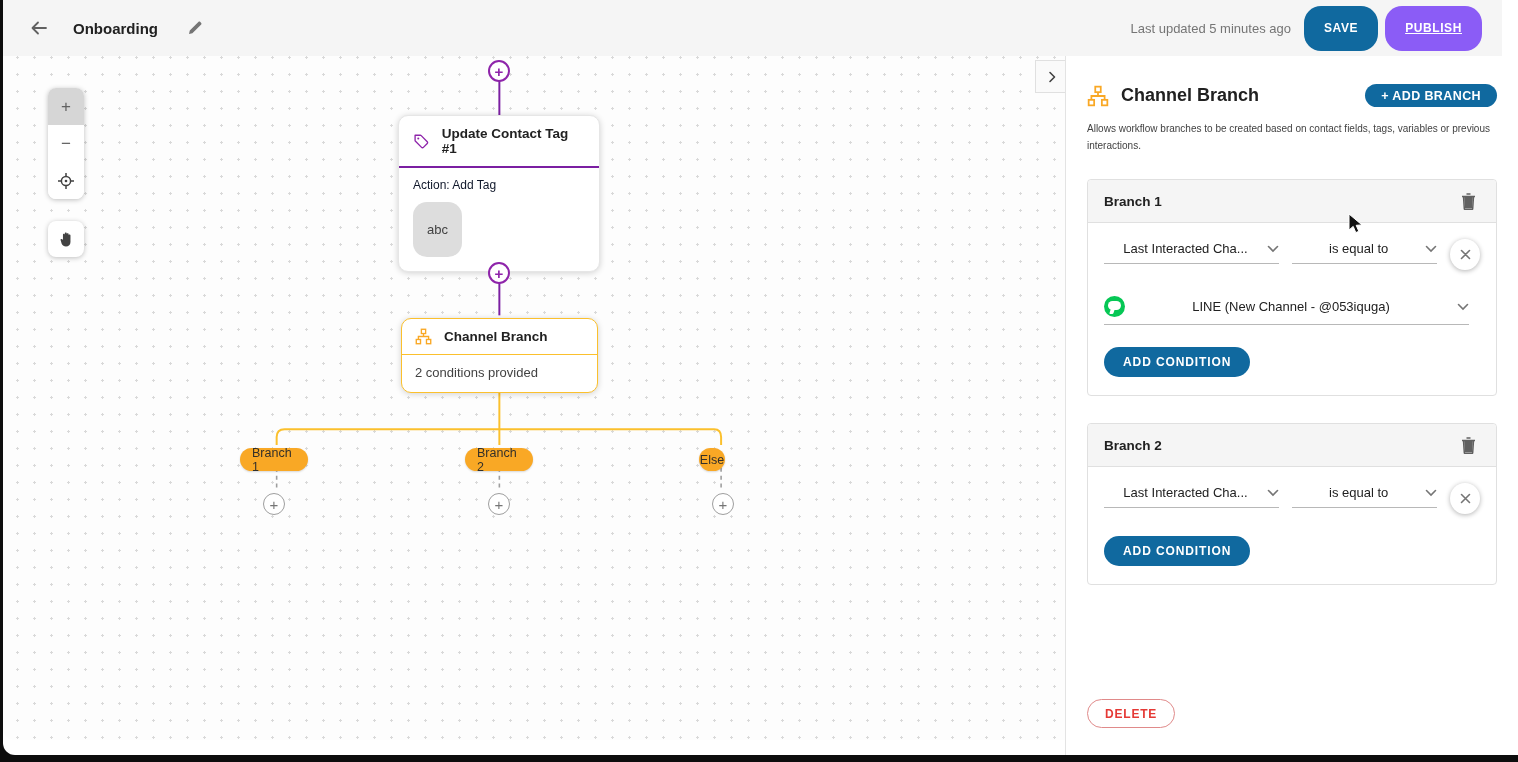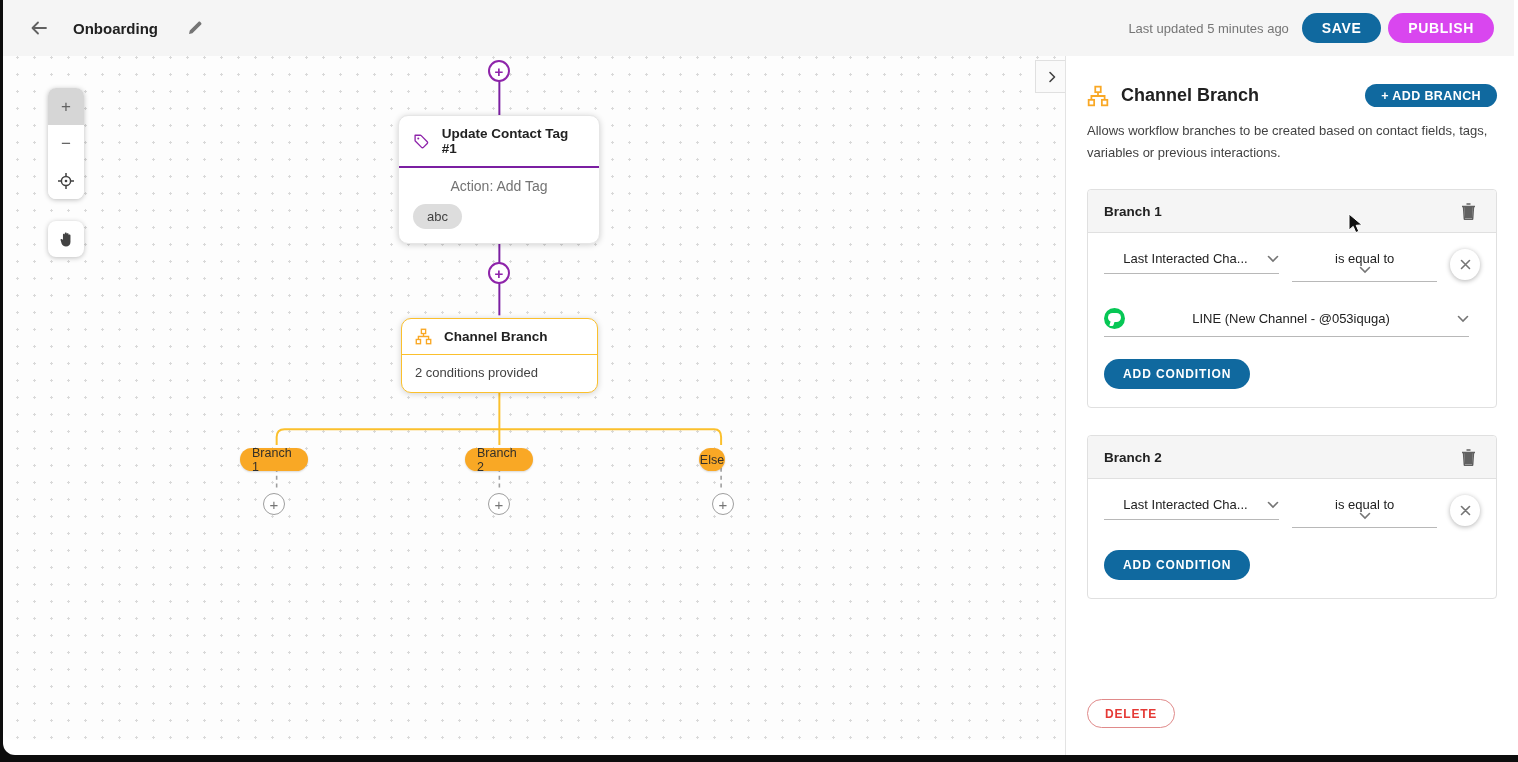--- a/index.html
+++ b/index.html
@@ -1,41 +1,41 @@
 <!DOCTYPE html>
 <html><head>
 <meta charset="utf-8">
 <style>
   * { margin:0; padding:0; box-sizing:border-box; }
   html,body { width:1518px; height:762px; background:#0d0d0d; font-family:"Liberation Sans", sans-serif; overflow:hidden; }
   #app { position:absolute; top:0; left:3px; right:0; bottom:7px; background:#fff; border-radius:0 0 0 12px; overflow:hidden; }
 
   
-  .topbar { position:absolute; top:0; left:0; right:4px; height:56px; background:#f5f5f5; display:flex; align-items:center; padding:0 20px; z-index:30; }
+  .topbar { position:absolute; top:0; left:0; right:16px; height:56px; background:#f5f5f5; display:flex; align-items:center; padding:0 20px; z-index:30; }
   .back-btn { width:32px; height:32px; border:none; background:transparent; cursor:pointer; display:flex; align-items:center; justify-content:center; margin-right:18px; }
   .flow-title { font-size:15px; font-weight:bold; color:#212121; }
   .edit-btn { width:30px; height:30px; border:none; background:transparent; margin-left:22px; display:flex; align-items:center; justify-content:center; cursor:pointer; }
   .topbar-right { margin-left:auto; display:flex; align-items:center; gap:7px; }
   .last-updated { font-size:13px; color:#757575; margin-right:6px; }
-  .pill-btn { border:none; border-radius:17px; height:30px; padding:0 20px; font-size:14px; font-weight:bold; letter-spacing:.6px; color:#fff; cursor:pointer; font-family:"Liberation Sans",sans-serif; }
+  .pill-btn { border:none; border-radius:17px; height:45px; padding:0 20px; font-size:12px; font-weight:bold; letter-spacing:.6px; color:#fff; cursor:pointer; font-family:"Liberation Sans",sans-serif; }
   .save { background:#10699f; }
-  .publish { background:#d946ef; }
+  .publish { background:#8b5cf6;text-decoration:underline; }
 
   
   .canvas { position:absolute; top:56px; left:0; width:1065px; bottom:15px; background:#fdfdfd;
     background-image:radial-gradient(#d9d9d9 1px, transparent 1.2px); background-size:17px 17px; background-position:6px 10px;
     border-radius:0 0 0 12px; z-index:1; }
   .edges { position:absolute; inset:0; width:100%; height:100%; }
 
   .node { position:absolute; background:#fff; border-radius:10px; box-shadow:0 1px 6px rgba(0,0,0,.18); z-index:5; }
   .node-header { display:flex; align-items:center; gap:12px; padding:10px 14px; }
   .node-title { font-size:13.5px; font-weight:bold; color:#212121; }
   .node-body { padding:10px 14px 14px; }
-  .node-action { font-size:14px; color:#737373;text-align:center; }
-  .tag-chip { display:inline-block; margin-top:10px; background:#ddd; color:#424242; font-size:13px; padding:5px 14px; border-radius:14px; }
+  .node-action { font-size:12px; color:#0f172a; }
+  .tag-chip { display:inline-block; margin-top:10px; background:#ddd; color:#424242; font-size:13px; padding:20px 14px; border-radius:14px; }
   #node1 { left:395px; top:59px; width:202px; min-height:123px; border:1px solid #e6e6e6; }
   #node1 .node-header { border-bottom:2px solid #7b1fa2; }
   #node2 { left:398px; top:262px; width:197px; border:1.5px solid #fbc02d; }
   #node2 .node-header { border-bottom:1.5px solid #fbc02d; padding:9px 13px; }
   #node2 .node-body { padding:10px 13px 12px; }
   .cond-summary { font-size:13px; color:#424242; }
 
   .plus-circle { position:absolute; width:22px; height:22px; border-radius:50%; background:#fff; border:2px solid #8e24aa; color:#8e24aa; display:flex; align-items:center; justify-content:center; font-size:15px; font-weight:bold; line-height:1; z-index:6; cursor:pointer; }
   .plus-circle.gray { border:1.5px solid #9e9e9e; color:#757575; font-weight:normal; }
 
@@ -47,33 +47,33 @@
   .zoom-btn.active { background:#d6d6d6; }
   .hand-btn { position:absolute; left:45px; top:165px; width:36px; height:36px; border:none; border-radius:8px; background:#fff; box-shadow:0 1px 5px rgba(0,0,0,.25); display:flex; align-items:center; justify-content:center; cursor:pointer; z-index:10; }
 
   .collapse-tab { position:absolute; right:0; top:4px; width:33px; height:33px; background:#fafafa; border:1px solid #e0e0e0; border-right:none; display:flex; align-items:center; justify-content:center; cursor:pointer; z-index:10; font-size:15px; color:#424242; }
 
   
   .panel { position:absolute; top:56px; right:0; width:453px; bottom:0; background:#fff; border-left:1px solid #e3e3e3; z-index:20; padding:28px 21px 0 21px; }
   .panel-header { display:flex; align-items:center; gap:10px; }
   .panel-title { font-size:18px; font-weight:bold; color:#212121; flex:1; margin-left:2px; }
   .add-branch { background:#10699f; height:23px; border:none; border-radius:16px; color:#fff; font-size:12.5px; font-weight:bold; letter-spacing:.4px; padding:0 16px; cursor:pointer; font-family:"Liberation Sans",sans-serif; }
-  .panel-desc { margin-top:13px; font-size:13px; color:#424242; line-height:1.7; }
+  .panel-desc { margin-top:13px; font-size:10px; color:#424242; line-height:1.7; }
 
   .branch-card { margin-top:25px; border:1px solid #e0e0e0; border-radius:4px; }
   .branch-card.second { margin-top:27px; }
   .branch-card-header { background:#f5f5f5; border-bottom:1px solid #e0e0e0; height:43px; display:flex; align-items:center; padding:0 16px; border-radius:4px 4px 0 0; }
   .branch-name { font-size:13.5px; font-weight:bold; color:#212121; flex:1; }
   .trash-btn { border:none; background:transparent; cursor:pointer; padding:4px; display:flex; }
   .branch-card-body { padding:18px 16px 18px; }
   .cond-row { display:flex; align-items:flex-start; gap:13px; }
   .select-field { display:flex; align-items:center; border-bottom:1px solid #b8b8b8; padding-bottom:7px; cursor:pointer; }
   .select-field .sel-text { font-size:13px; color:#212121; flex:1; white-space:nowrap; overflow:hidden;text-align:center; }
   .f-attr { width:183px; }
-  .f-op { width:152px;flex-direction:column; }
+  .f-op { width:152px; }
   .close-cond { margin-left:auto; width:31px; height:31px; border-radius:50%; border:none; background:#fff; box-shadow:0 1px 5px rgba(0,0,0,.3); display:flex; align-items:center; justify-content:center; cursor:pointer; margin-top:-2px; }
   .channel-row { margin-top:26px; width:365px; gap:9px; }
   .add-cond { margin-top:22px; background:#10699f; height:30px; border:none; border-radius:16px; color:#fff; font-size:12px; font-weight:bold; letter-spacing:.9px; padding:0 19px; cursor:pointer; font-family:"Liberation Sans",sans-serif; }
   .delete-btn { position:absolute; left:21px; bottom:27px; height:29px; background:#fff; border:1px solid #e08a8a; border-radius:15px; color:#e53935; font-size:12px; font-weight:bold; letter-spacing:.8px; padding:0 17px; cursor:pointer; font-family:"Liberation Sans",sans-serif; }
 
   
   .line-icon { width:21px; height:21px; border-radius:50%; background:#06c755; position:relative; flex:0 0 auto; }
   .line-icon::after { content:""; position:absolute; left:4px; top:5px; width:13px; height:9px; background:#fff; border-radius:5px; }
   .line-icon::before { content:""; position:absolute; left:6px; bottom:3px; width:4px; height:5px; background:#fff; border-radius:1px; transform:skewX(-18deg); z-index:1; }
   .ig-icon { width:20px; height:20px; border-radius:6px; flex:0 0 auto; position:relative;

